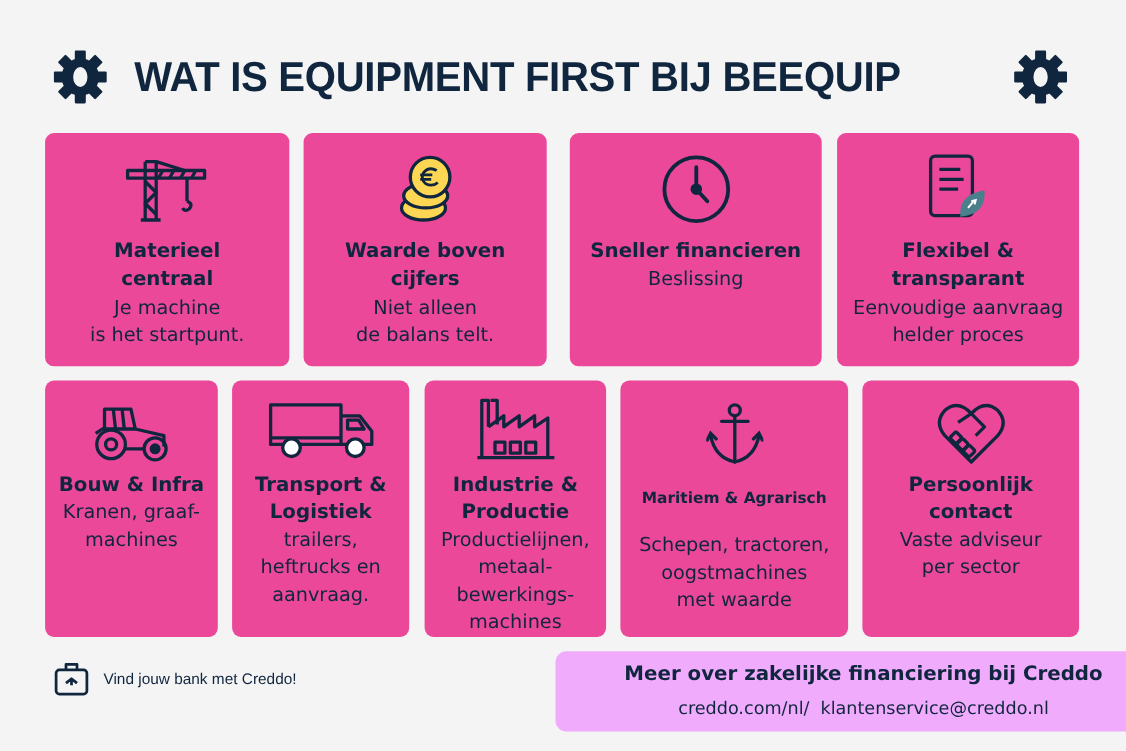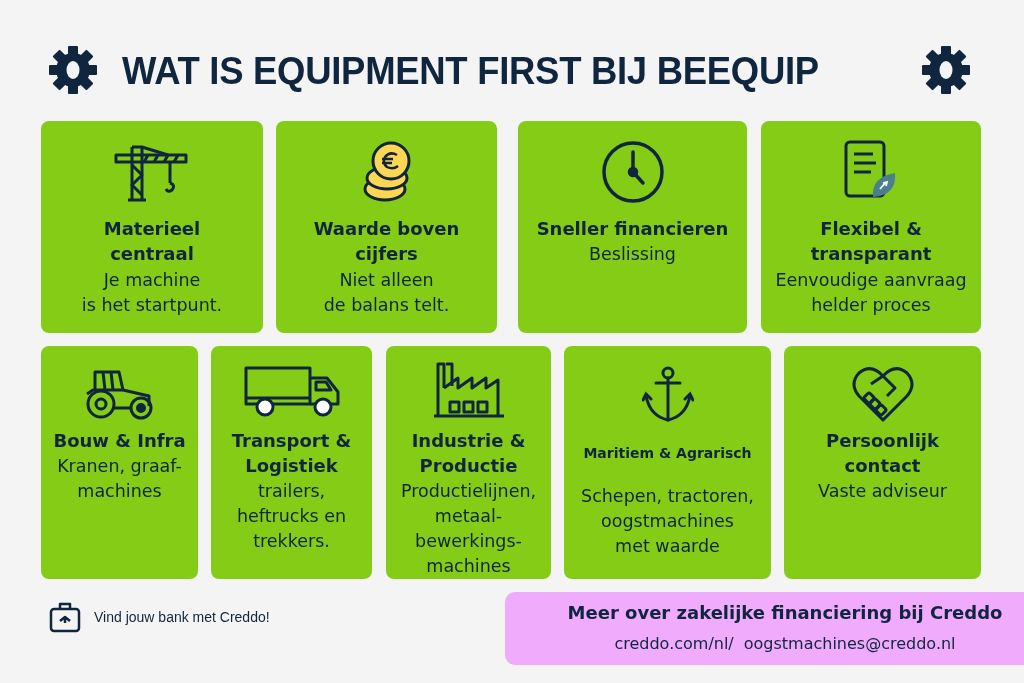--- a/index.html
+++ b/index.html
@@ -3,21 +3,21 @@
 <meta charset="utf-8">
 <style>
   * { box-sizing: border-box; margin: 0; padding: 0; }
   html, body { width: 1024px; height: 683px; background: #f4f4f4; overflow: hidden; }
   body { font-family: "DejaVu Sans", "Liberation Sans", sans-serif; color: #10263f; position: relative; }
   .title-row { position: absolute; top: 44px; left: 0; width: 1024px; height: 56px; }
   .gear { position: absolute; top: 0; width: 52px; height: 52px; }
   .gear.left { left: 47px; }
   .gear.right { left: 920px; }
   .title { position: absolute; left: 122px; top: 6px; font-family: "Liberation Sans", sans-serif; font-weight: bold; font-size: 38px; letter-spacing: -0.3px; color: #10263f; white-space: nowrap; transform: scaleX(0.96); transform-origin: left center; }
-  .card { position: absolute; background: #84cc16; border-radius: 8px; text-align: center; }
+  .card { position: absolute; background: #ec4899; border-radius: 8px; text-align: center; }
   .card .icon { position: absolute; left: 50%; transform: translateX(-50%); }
   .card .heading { position: absolute; left: 0; right: 0; font-weight: bold; font-size: 18px; line-height: 25px; color: #10263f; }
   .card .body { position: absolute; left: 0; right: 0; font-size: 17.5px; line-height: 25px; color: #10263f; }
   .card .heading.small { font-size: 14px; }
   .footer-left { position: absolute; left: 48px; top: 601px; height: 32px; display: flex; align-items: center; gap: 12px; }
   .footer-left .label { font-size: 14px; color: #10263f; font-family: "Liberation Sans", sans-serif; font-weight: 500; }
   .cta { position: absolute; left: 505px; top: 592px; width: 560px; height: 73px; background: #f0abfc; border-radius: 10px; text-align: center; }
   .cta .cta-title { position: absolute; left: 0; right: 0; top: 10px; font-weight: bold; font-size: 18px; color: #10263f; }
   .cta .cta-links { position: absolute; left: 0; right: 0; top: 42px; font-size: 16px; color: #10263f; word-spacing: 2px; }
   .cta .cta-links span + span { margin-left: 10px; }
@@ -153,21 +153,21 @@
     <circle cx="22" cy="43" r="8" fill="#ffffff"></circle>
     <circle cx="80" cy="43" r="8" fill="#ffffff"></circle>
   </svg>
   <div class="heading" style="top:82px;">
     <div>Transport &amp;</div>
     <div>Logistiek</div>
   </div>
   <div class="body" style="top:133px;">
     <div>trailers,</div>
     <div>heftrucks en</div>
-    <div>trekkers.</div>
+    <div>aanvraag.</div>
   </div>
 </div>
 
 <div class="card" style="left:386px;top:346px;width:165px;height:233px;">
   <svg class="icon" style="top:14px;width:74px;height:60px;" viewBox="0 0 74 60" fill="none" stroke="#10263f" stroke-width="3" stroke-linejoin="round">
     <path d="M6 56 L6 4 L12 4 L12 28 M14 4 L20 4 L20 26"></path>
     <path d="M12 28 L26 18 L26 28 L40 18 L40 28 L54 18 L54 28 L66 20 L66 56"></path>
     <path d="M2 56 L72 56"></path>
     <rect x="18" y="42" width="9" height="10"></rect>
     <rect x="32" y="42" width="9" height="10"></rect>
@@ -210,30 +210,31 @@
     <rect x="14" y="30" width="8" height="8" rx="2" transform="rotate(45 18 34)"></rect>
     <rect x="20" y="36" width="8" height="8" rx="2" transform="rotate(45 24 40)"></rect>
     <rect x="26" y="42" width="8" height="8" rx="2" transform="rotate(45 30 46)"></rect>
   </svg>
   <div class="heading" style="top:82px;">
     <div>Persoonlijk</div>
     <div>contact</div>
   </div>
   <div class="body" style="top:133px;">
     <div>Vaste adviseur</div>
+    <div>per sector</div>
   </div>
 </div>
 
 <div class="footer-left">
   <svg width="34" height="32" viewBox="0 0 34 32" fill="none" stroke="#10263f" stroke-width="2.5" stroke-linejoin="round">
     <rect x="3" y="8" width="28" height="22" rx="3"></rect>
     <path d="M12 8 L12 3 L22 3 L22 8"></path>
     <path d="M12 20 L17 16 L22 20 M17 16 L17 22"></path>
   </svg>
   <span class="label">Vind jouw bank met Creddo!</span>
 </div>
 
 <div class="cta">
   <div class="cta-title">Meer over zakelijke financiering bij Creddo</div>
   <div class="cta-links">
-    <span>creddo.com/nl/</span><span>oogstmachines@creddo.nl</span>
+    <span>creddo.com/nl/</span><span>klantenservice@creddo.nl</span>
   </div>
 </div>
 
 </body></html>

